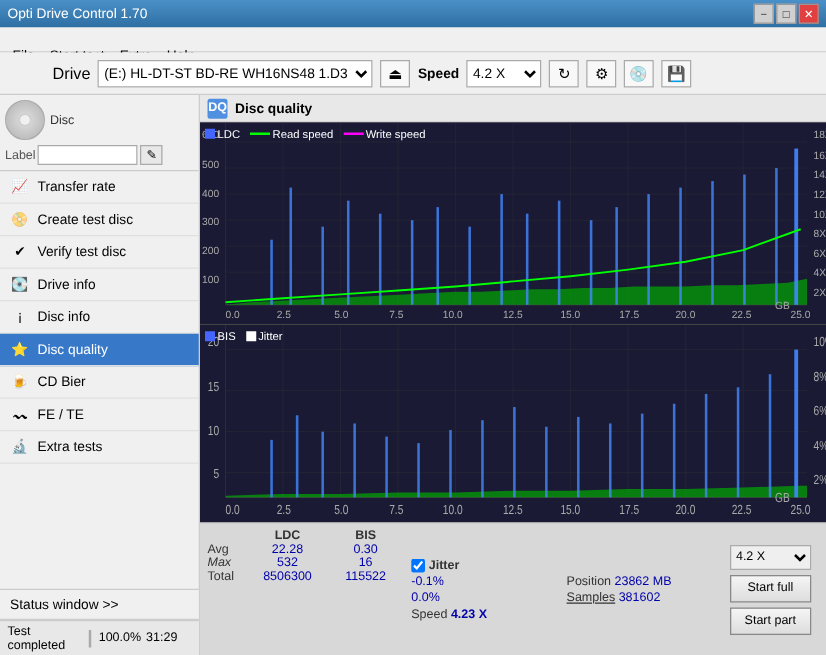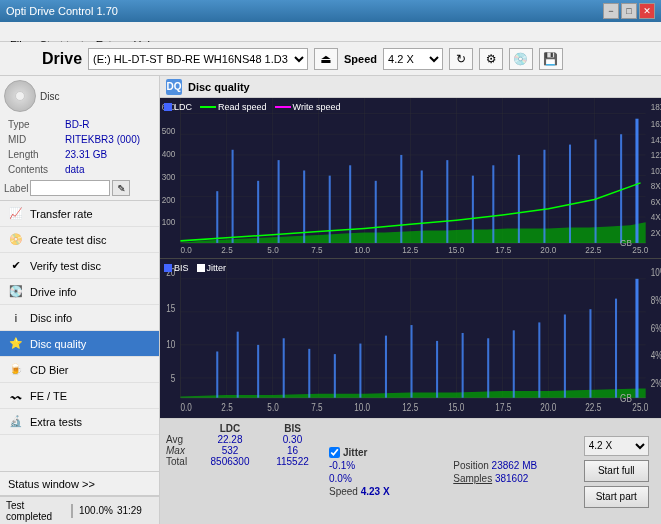--- a/index.html
+++ b/index.html
@@ -14,21 +14,21 @@
 
     
     .menubar { background: #f0f0f0; height: 20px; display: flex; align-items: center; padding: 0 4px; border-bottom: 1px solid #ccc; }
     .menubar-item { padding: 1px 6px; font-size: 11px; cursor: pointer; margin-top: 26px; }
 
     
     .main { display: flex; flex-direction: column; height: calc(524px - 42px); }
 
     
     .toolbar { background: #f0f0f0; border-bottom: 1px solid #ccc; height: 34px; display: flex; align-items: center; padding: 0 6px; gap: 6px; }
-    .toolbar-label { font-size: 16px; font-weight: bold; padding-left: 36px; }
+    .toolbar-label { font-size: 13px; font-weight: normal; padding-left: 36px; }
     .drive-select { height: 22px; font-size: 11px; width: 220px; border: 1px solid #aaa; background: white; }
     .toolbar-icon-btn { width: 24px; height: 22px; border: 1px solid #aaa; background: #f8f8f8; display: flex; align-items: center; justify-content: center; cursor: pointer; font-size: 12px; }
     .speed-label { font-size: 11px; font-weight: bold; }
     .speed-select { height: 22px; font-size: 11px; width: 60px; border: 1px solid #aaa; background: white; }
 
     
     .content { display: flex; flex: 1; overflow: hidden; }
 
     
     .sidebar { width: 160px; min-width: 160px; background: #f0f0f0; border-right: 1px solid #ccc; display: flex; flex-direction: column; }
@@ -131,40 +131,20 @@
 
     <div class="sidebar">
 
       <div class="disc-info-panel">
         <div class="disc-header">
           <div class="disc-icon">
             <div class="disc-icon-inner"></div>
           </div>
           <span class="disc-type-badge">Disc</span>
         </div>
-        <table class="disc-table">
-          <tbody>
-              <tr>
-            <td>Type</td>
-            <td>BD-R</td>
-          </tr>
-          <tr>
-            <td>MID</td>
-            <td>RITEKBR3 (000)</td>
-          </tr>
-          <tr>
-            <td>Length</td>
-            <td>23.31 GB</td>
-          </tr>
-          <tr>
-            <td>Contents</td>
-            <td>data</td>
-          </tr>
-        </tbody>
-          </table>
         <div class="disc-label-row">
           <span class="disc-label-text">Label</span>
           <input class="disc-label-input" type="text" style="">
           <div class="disc-label-btn">✎</div>
         </div>
       </div>
 
       <div class="nav-items">
         <div class="nav-item">
           <div class="nav-item-icon">📈</div>

